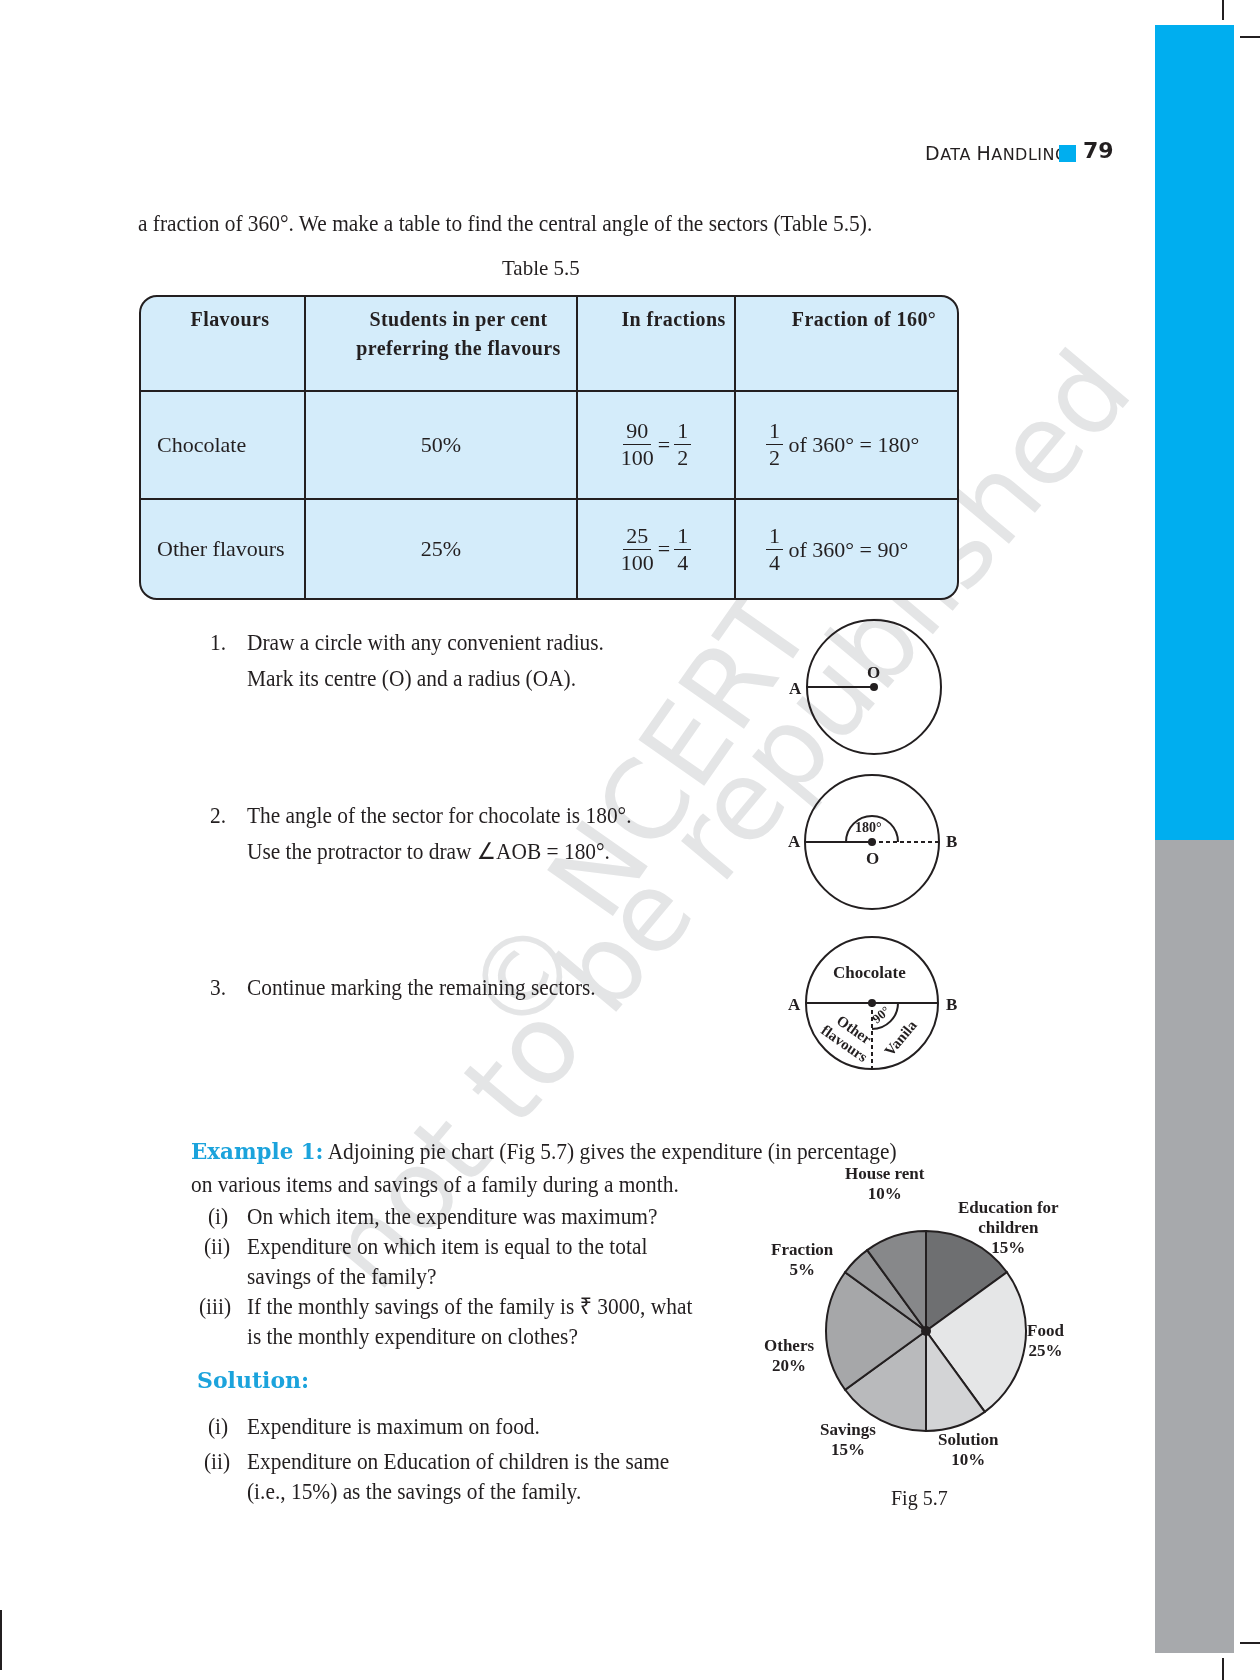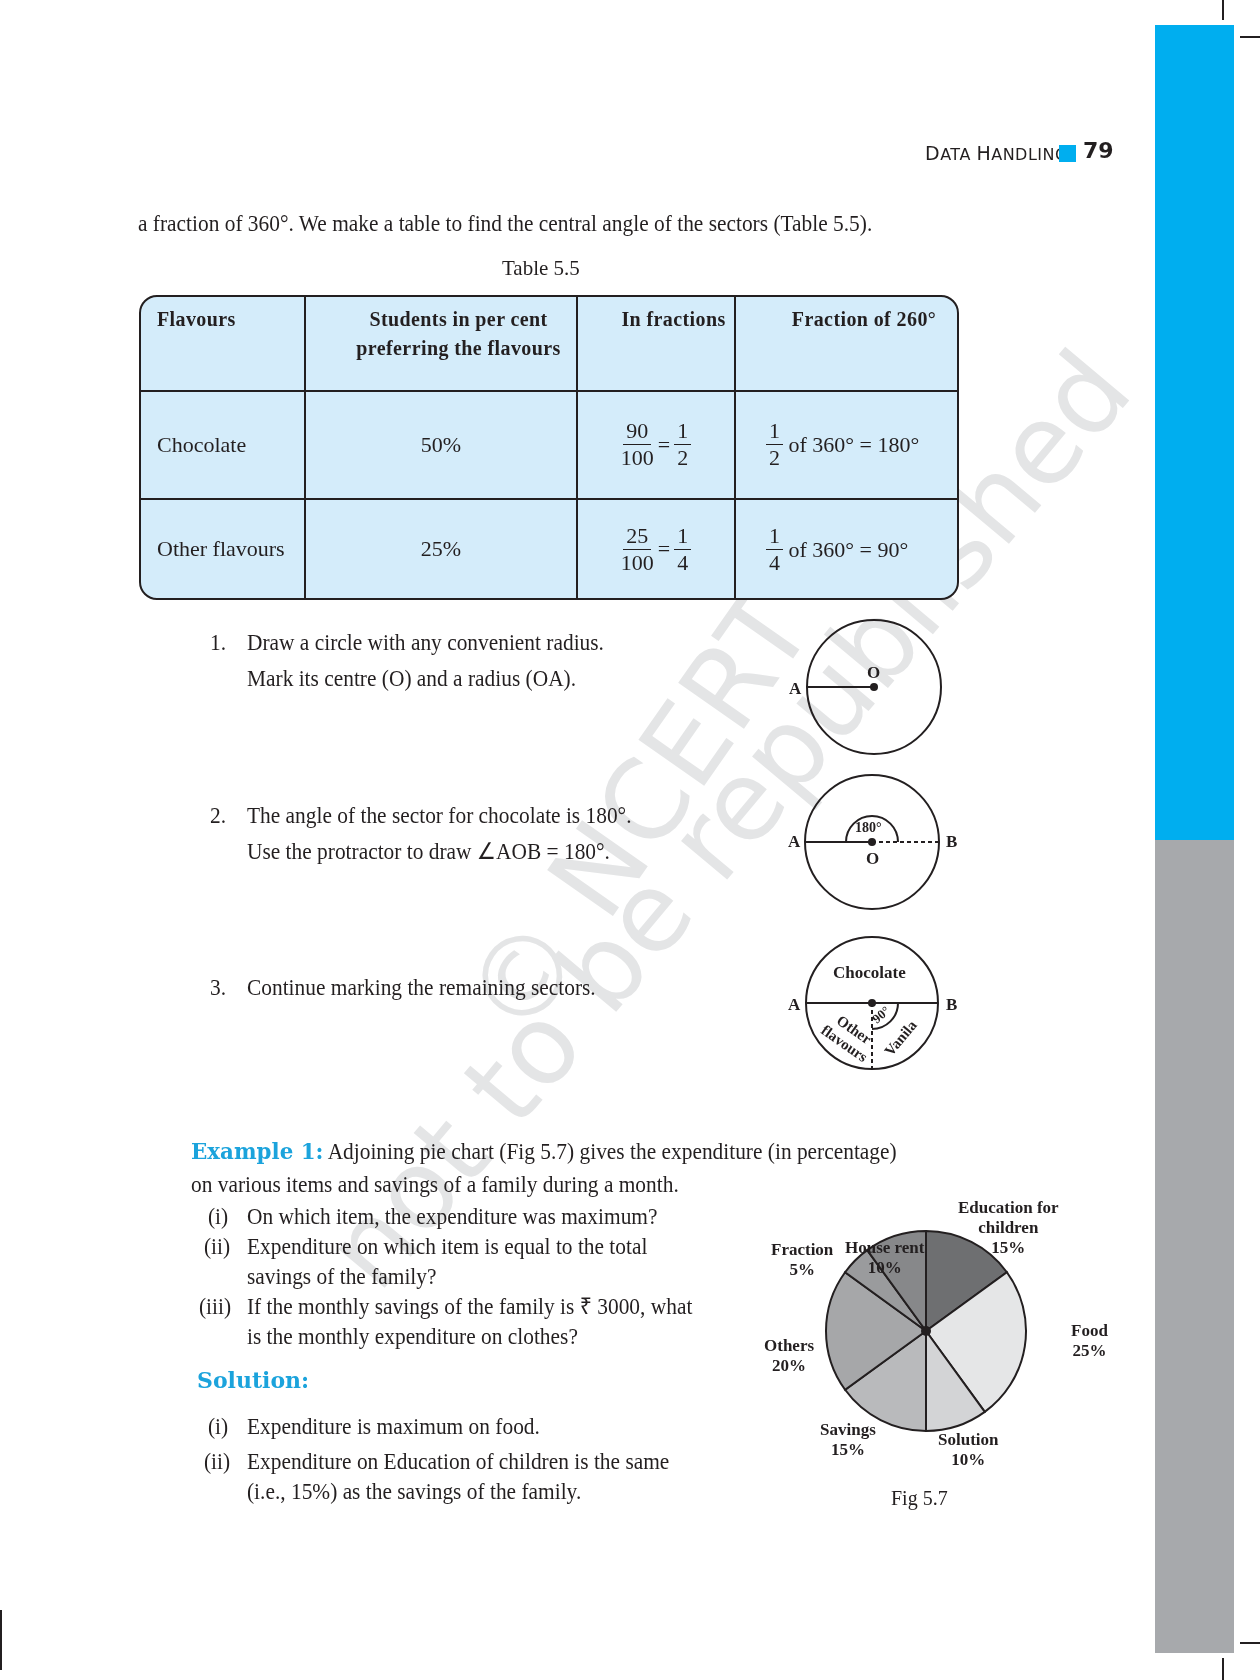--- a/index.html
+++ b/index.html
@@ -24,21 +24,21 @@
   
   .tbl { left:139px; top:295px; width:820px; height:305px; border:2.5px solid #231f20; border-radius:18px;
          background:#d4ecfa; overflow:hidden; box-sizing:border-box; }
   .tbl table { border-collapse:collapse; width:100%; height:100%; }
   .tbl td, .tbl th { border:2px solid #231f20; font-size:22px; font-weight:normal; }
   .tbl tr:first-child th { border-top:none; }
   .tbl tr:last-child td { border-bottom:none; }
   .tbl th:first-child, .tbl td:first-child { border-left:none; }
   .tbl th:last-child, .tbl td:last-child { border-right:none; }
   .tbl th { font-weight:bold; font-size:20px; vertical-align:top; padding-top:8px; line-height:29px; letter-spacing:0.4px;padding-left:36px; }
-  .tbl th.left { text-align:left; padding-left:16px; }
+  .tbl th.left { text-align:center; padding-left:16px; }
   .tbl td.name { text-align:left; padding-left:16px; }
   .tbl td.ctr { text-align:center; }
   .frac { display:inline-flex; flex-direction:column; align-items:center; vertical-align:middle; line-height:26px; font-size:22px; }
   .frac .num { border-bottom:1.5px solid #231f20; padding:0 3px; }
   .eq { display:inline-block; vertical-align:middle; margin:0 4px; font-size:22px; }
   .bold-blue { color:#1ba3dc; font-weight:bold; font-family:"DejaVu Serif", serif; }
 
   .lbl { font-weight:bold; font-size:17px; text-align:center; line-height:20px; white-space:nowrap; }
   .watermark { font-family:"DejaVu Sans", sans-serif; color:#e4e5e6; font-size:110px; white-space:nowrap; transform-origin:left top; pointer-events:none; }
 </style>
@@ -73,21 +73,21 @@
         <col style="width:164px">
         <col style="width:272px">
         <col style="width:158px">
         <col>
       </colgroup>
     <tbody>
         <tr style="height:70px;">
       <th class="left">Flavours</th>
       <th><span>Students in per cent</span><br><span>preferring the flavours</span></th>
       <th>In fractions</th>
-      <th>Fraction of 260°</th>
+      <th>Fraction of 160°</th>
     </tr>
     <tr style="height:81px;">
       <td class="name">Chocolate</td>
       <td class="ctr">50%</td>
       <td class="ctr">
         <span class="frac">
               <span class="num">90</span>
               <span>100</span>
             </span><span class="eq">=</span><span class="frac">
               <span class="num">1</span>
@@ -197,20 +197,20 @@
     <path d="M106 106 L106 6 A100 100 0 0 1 186.90169943749476 47.221474770752685 Z" fill="#6e6f71" stroke="#231f20" stroke-width="2"></path>
     <path d="M106 106 L186.90169943749476 47.221474770752685 A100 100 0 0 1 164.77852522924732 186.90169943749476 Z" fill="#e5e6e7" stroke="#231f20" stroke-width="2"></path>
     <path d="M106 106 L164.77852522924732 186.90169943749476 A100 100 0 0 1 106 206 Z" fill="#d3d4d6" stroke="#231f20" stroke-width="2"></path>
     <path d="M106 106 L106 206 A100 100 0 0 1 25.098300562505273 164.77852522924732 Z" fill="#b9babc" stroke="#231f20" stroke-width="2"></path>
     <path d="M106 106 L25.098300562505273 164.77852522924732 A100 100 0 0 1 25.098300562505244 47.2214747707527 Z" fill="#a6a7a9" stroke="#231f20" stroke-width="2"></path>
     <path d="M106 106 L25.098300562505244 47.2214747707527 A100 100 0 0 1 47.22147477075268 25.098300562505273 Z" fill="#9a9b9d" stroke="#231f20" stroke-width="2"></path>
     <path d="M106 106 L47.22147477075268 25.098300562505273 A100 100 0 0 1 105.99999999999999 6 Z" fill="#87888a" stroke="#231f20" stroke-width="2"></path>
     <circle cx="106" cy="106" r="5" fill="#231f20"></circle>
   </svg>
 
-<div class="abs lbl" style="left:845px;top:1238px;"><span>House rent</span><br><span>10%</span></div>
+<div class="abs lbl" style="left:845px;top:1164px;"><span>House rent</span><br><span>10%</span></div>
 <div class="abs lbl" style="left:958px;top:1198px;"><span>Education for</span><br><span>children</span><br><span>15%</span></div>
 <div class="abs lbl" style="left:771px;top:1240px;"><span>Fraction</span><br><span>5%</span></div>
-<div class="abs lbl" style="left:1027px;top:1321px;margin-left:44px;"><span>Food</span><br><span>25%</span></div>
+<div class="abs lbl" style="left:1027px;top:1321px;"><span>Food</span><br><span>25%</span></div>
 <div class="abs lbl" style="left:764px;top:1336px;"><span>Others</span><br><span>20%</span></div>
 <div class="abs lbl" style="left:820px;top:1420px;"><span>Savings</span><br><span>15%</span></div>
 <div class="abs lbl" style="left:938px;top:1430px;"><span>Solution</span><br><span>10%</span></div>
 <div class="abs caption" style="left:891px;top:1487px;font-size:20px;">Fig 5.7</div>
 
 </body></html>

